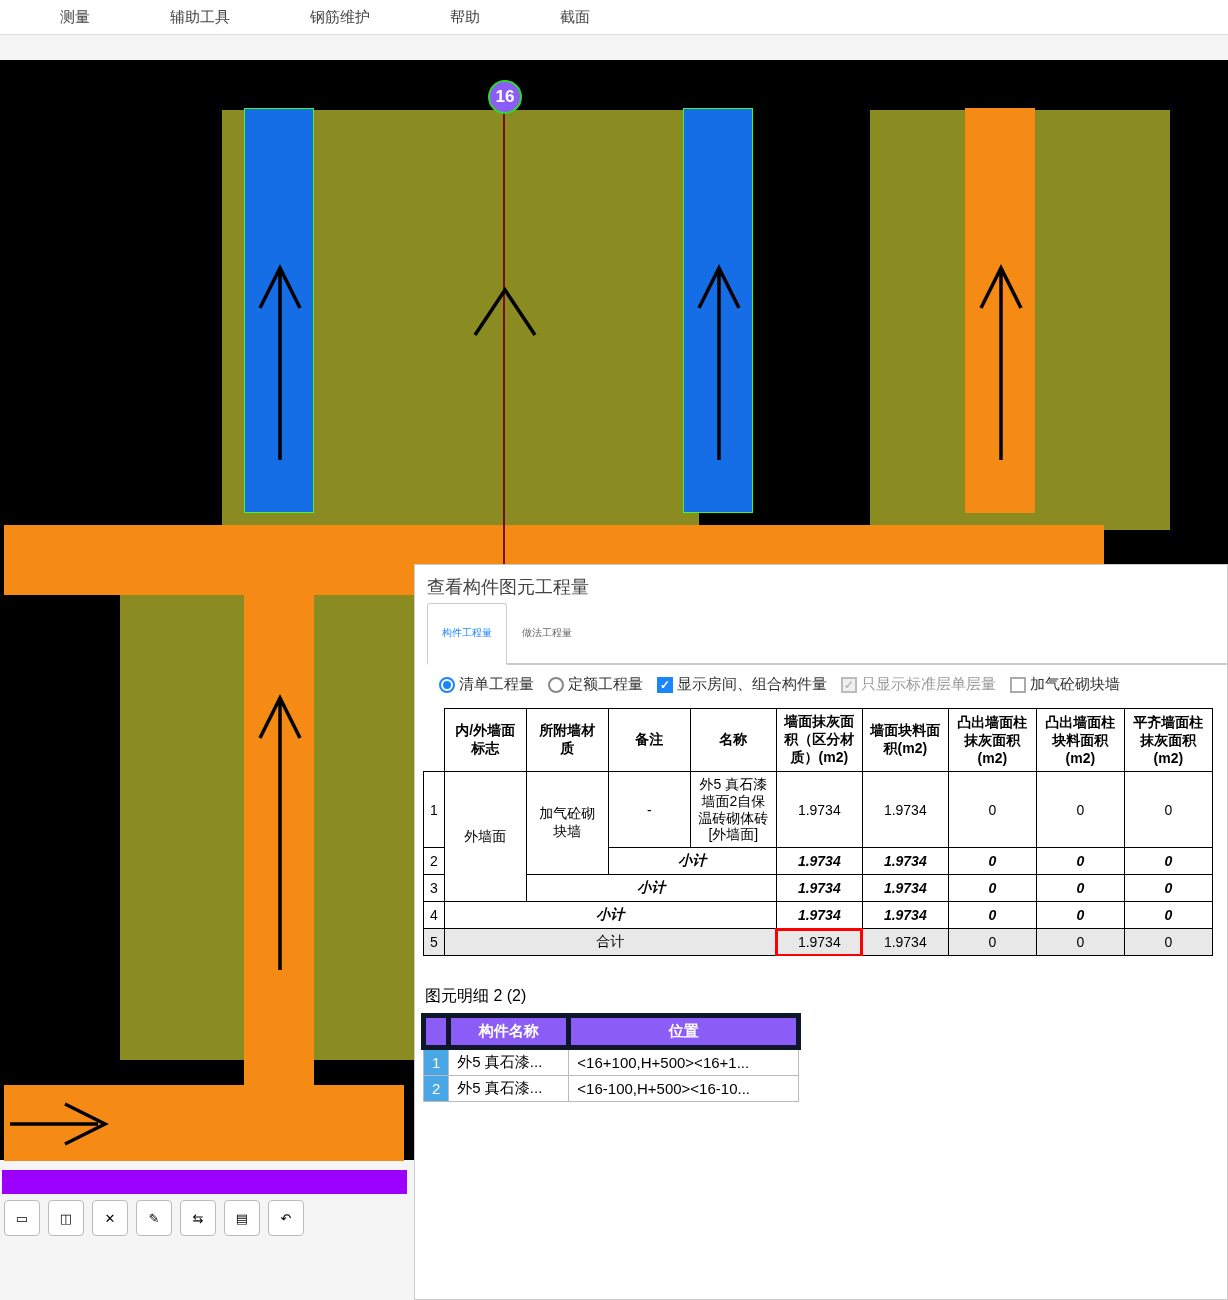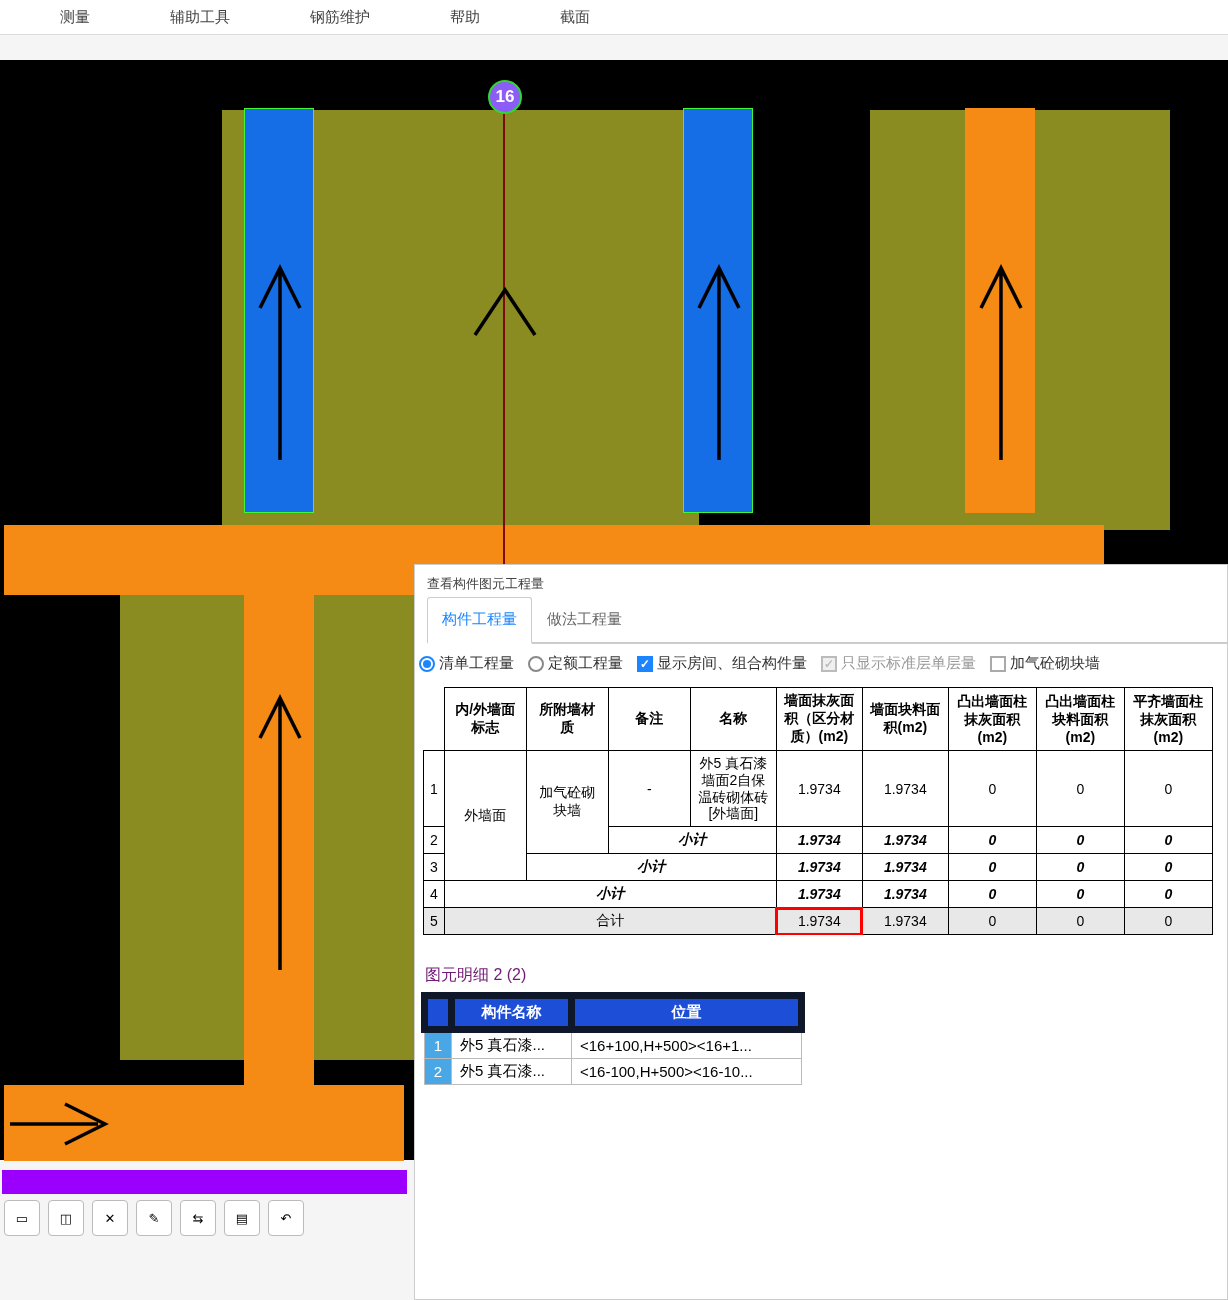--- a/index.html
+++ b/index.html
@@ -28,48 +28,48 @@
   .orange-h-bar { top: 525px; left: 4px; width: 1100px; height: 70px; }
   .orange-v-bar-lower { top: 595px; left: 244px; width: 70px; height: 555px; }
   .orange-h-lower { top: 1085px; left: 4px; width: 400px; height: 76px; }
 
   
   .axis-v { position:absolute; top:80px; left:503px; width:2px; height:500px; background:#7a0c0c; }
   .axis-label { position:absolute; top:80px; left:488px; width:34px; height:34px; border-radius:50%; border:2px solid #31d631; color:#fff; font-size:17px; font-weight:bold; display:flex; align-items:center; justify-content:center; background:#8b5cf6; }
 
   
   .panel { position: absolute; top: 564px; left: 414px; width: 814px; height: 736px; background: #fff; border: 1px solid #ccc; }
-  .panel-title { padding: 10px 12px 4px; font-size: 13px; color: #444; }
+  .panel-title { padding: 10px 12px 4px; font-size: 18px; color: #444; }
   .tabs { display: flex; margin-left: 12px; border-bottom: 2px solid #ccc; }
-  .tab { padding: 12px 14px; font-size: 15px; color: #666; border: 1px solid transparent; cursor: pointer; }
+  .tab { padding: 22px 14px; font-size: 10px; color: #666; border: 1px solid transparent; cursor: pointer; }
   .tab.active { color: #1a85ff; border: 1px solid #ccc; border-bottom: 2px solid #fff; background: #fff; margin-bottom: -2px; border-radius: 3px 3px 0 0; }
 
-  .filter-row { padding: 10px 4px; display: flex; align-items: center; gap: 10px; font-size: 15px; color: #333; flex-wrap: nowrap; }
+  .filter-row { padding: 10px 24px; display: flex; align-items: center; gap: 10px; font-size: 15px; color: #333; flex-wrap: nowrap; }
   .radio, .check { display: inline-flex; align-items: center; gap: 4px; margin-right: 4px; }
   .radio-dot { width:16px; height:16px; border-radius:50%; border:2px solid #1a85ff; display:inline-flex; align-items:center; justify-content:center; }
   .radio-dot.sel::after { content:""; width:8px; height:8px; border-radius:50%; background:#1a85ff; }
   .radio-dot.unsel { border-color:#888; }
   .checkbox { width:16px; height:16px; border:2px solid #1a85ff; display:inline-flex; align-items:center; justify-content:center; color:#fff; background:#1a85ff; font-size:12px; font-weight:bold; }
   .checkbox.unchecked { background:#fff; border-color:#aaa; color:transparent; }
   .checkbox.disabled { background:#f0f0f0; border-color:#bbb; color:#bbb; }
 
   
   .data-table-wrap { margin: 4px 0 0 8px; overflow-x: hidden; }
   table.grid { border-collapse: collapse; font-size: 14px; padding-left: 21px; }
   table.grid th, table.grid td { border: 1.5px solid #000; padding: 4px 6px; text-align: center; vertical-align: middle; }
   table.grid th { font-weight: bold; background: #fff; }
   .num-col { width: 14px; border-right: 1.5px solid #000; text-align: right; font-size: 14px; padding-right: 2px; }
   .total-row td { background: #e8e8e8; }
   .highlight-cell { outline: 3px solid #f00; outline-offset: -2px; }
   td.num { text-align: right; padding-right: 8px; }
   td.bold { font-weight: bold; font-style: italic; }
 
-  .section-title { margin: 30px 0 6px 10px; font-size: 16px; color: #701a75; }
+  .section-title { margin: 30px 0 6px 10px; font-size: 16px; color: #000000; }
   .detail-table { border-collapse: collapse; font-size: 15px; margin-left: 6px; }
-  .detail-table th { background: #1d4ed8; color: #fff; padding: 4px 10px; border: 7px solid #0f172a; }
+  .detail-table th { background: #8b5cf6; color: #fff; padding: 4px 10px; border: 5px solid #0f172a; }
   .detail-table td { border: 1px solid #bbb; padding: 3px 8px; }
   .row-idx { background: #4aa7e6; color: #fff; width: 14px; text-align: center; }
 
   
   .arrow { position:absolute; }
 </style>
 </head>
 <body>
 
 <div class="menubar">

